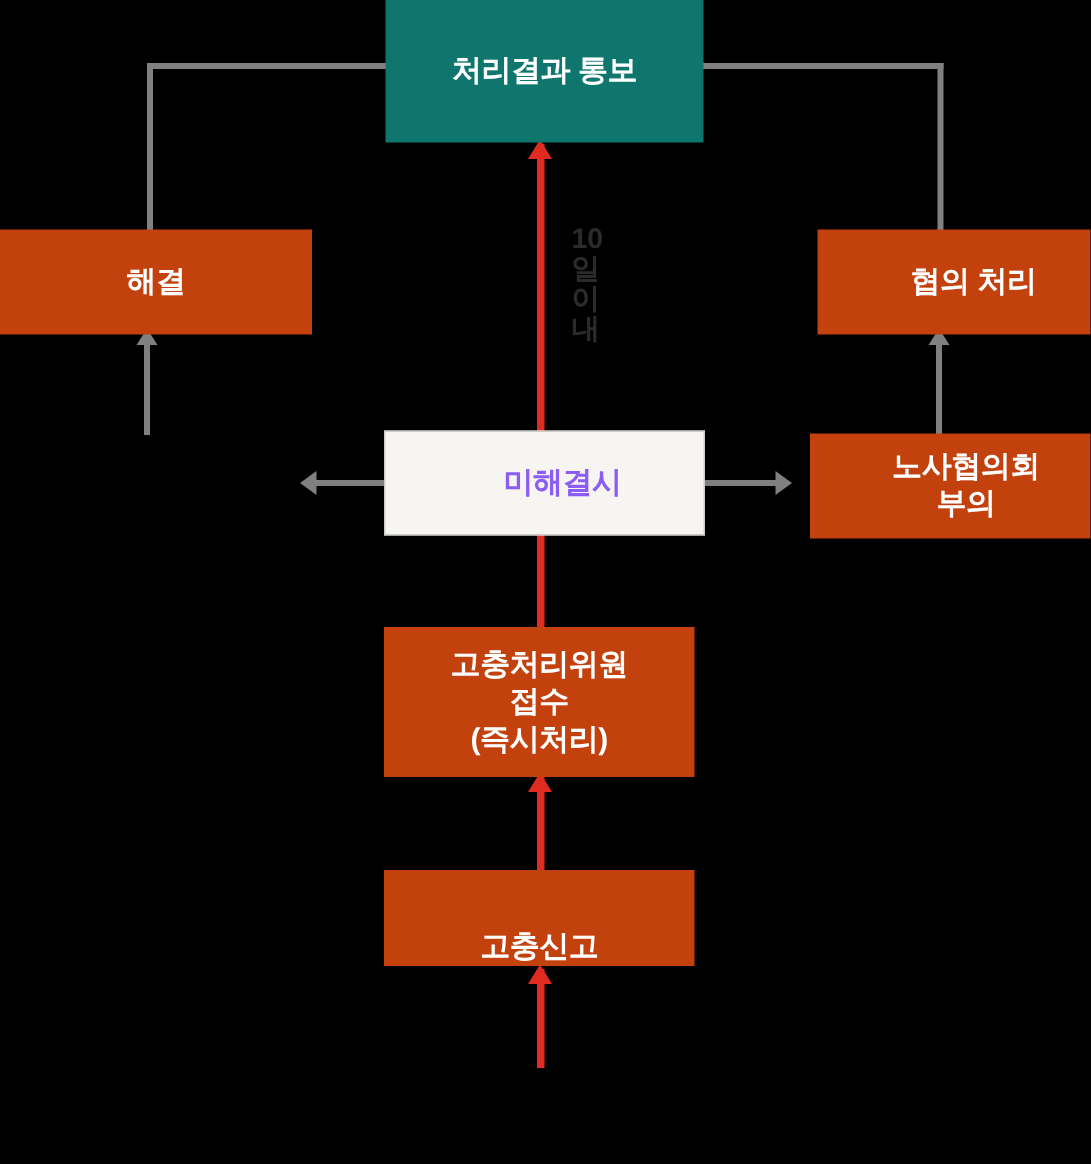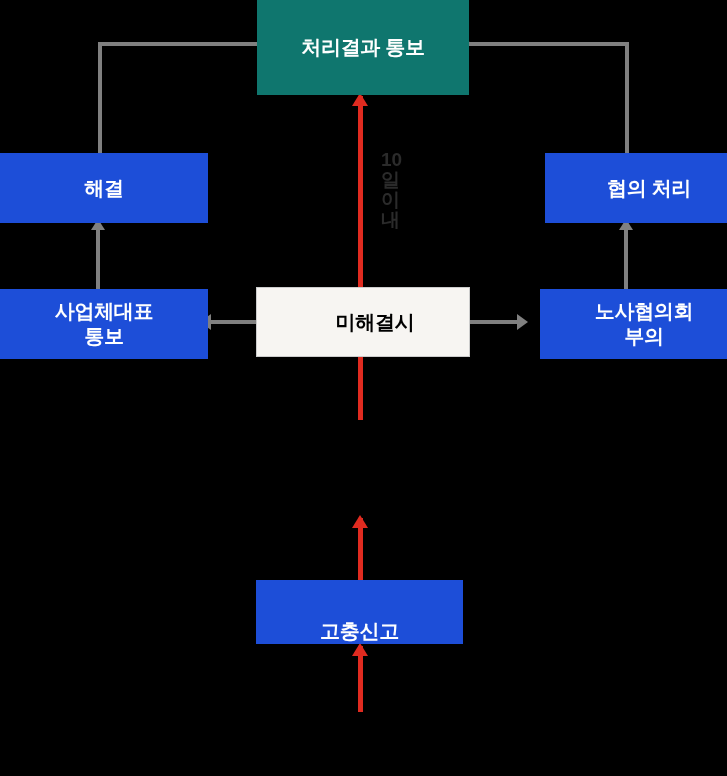--- a/index.html
+++ b/index.html
@@ -27,25 +27,25 @@
     justify-content: center;
     text-align: center;
     color: #ffffff;
     font-weight: bold;
     font-size: 20px;
     line-height: 1.25;
     letter-spacing: -0.3px;
     white-space: pre-line;
     z-index: 4;
   }
-  .node.gray { background: #1d4ed8; }
+  .node.gray { background: #c2410c; }
   .node.red  { background: #0f766e; }
   .node.white {
     background: #f7f5f2;
-    color: #000000;
+    color: #8b5cf6;
     border: 1px solid #cccccc;
     padding-left: 24px;
   }
   .conn {
     position: absolute;
     background: #808080;
     z-index: 1;
   }
   .conn.red { background: #e02b20; }
   .arrow {
@@ -129,33 +129,34 @@
   </div>
 
   <div class="node gray" style="left:0px; top:153px; width:208px; height:70px;">
     <span>해결</span>
   </div>
 
   <div class="node gray" style="left:545px; top:153px; width:208px; height:70px;">
     <span>협의 처리</span>
   </div>
 
-  <div class="node gray" style="left:0px; top:289px; width:208px; height:70px;">
-    <span>사업체대표
-통보</span>
-  </div>
 
   <div class="node white" style="left:256px; top:287px; width:214px; height:70px;">
     <span>미해결시</span>
   </div>
 
   <div class="node gray" style="left:540px; top:289px; width:208px; height:70px;">
     <span>노사협의회
 부의</span>
   </div>
 
+  <div class="node gray" style="left:256px; top:418px; width:207px; height:100px;">
+    <span>고충처리위원
+접수
+(즉시처리)</span>
+  </div>
 
   <div class="node gray" style="left:256px; top:580px; width:207px; height:64px;align-items:flex-end;">
     <span>고충신고</span>
   </div>
 
 
 </div>
 
 </body></html>

